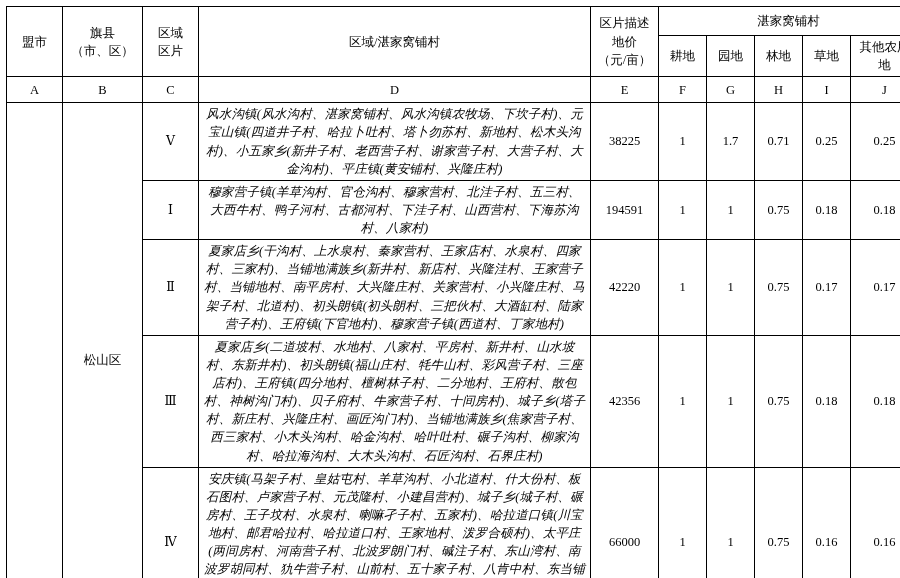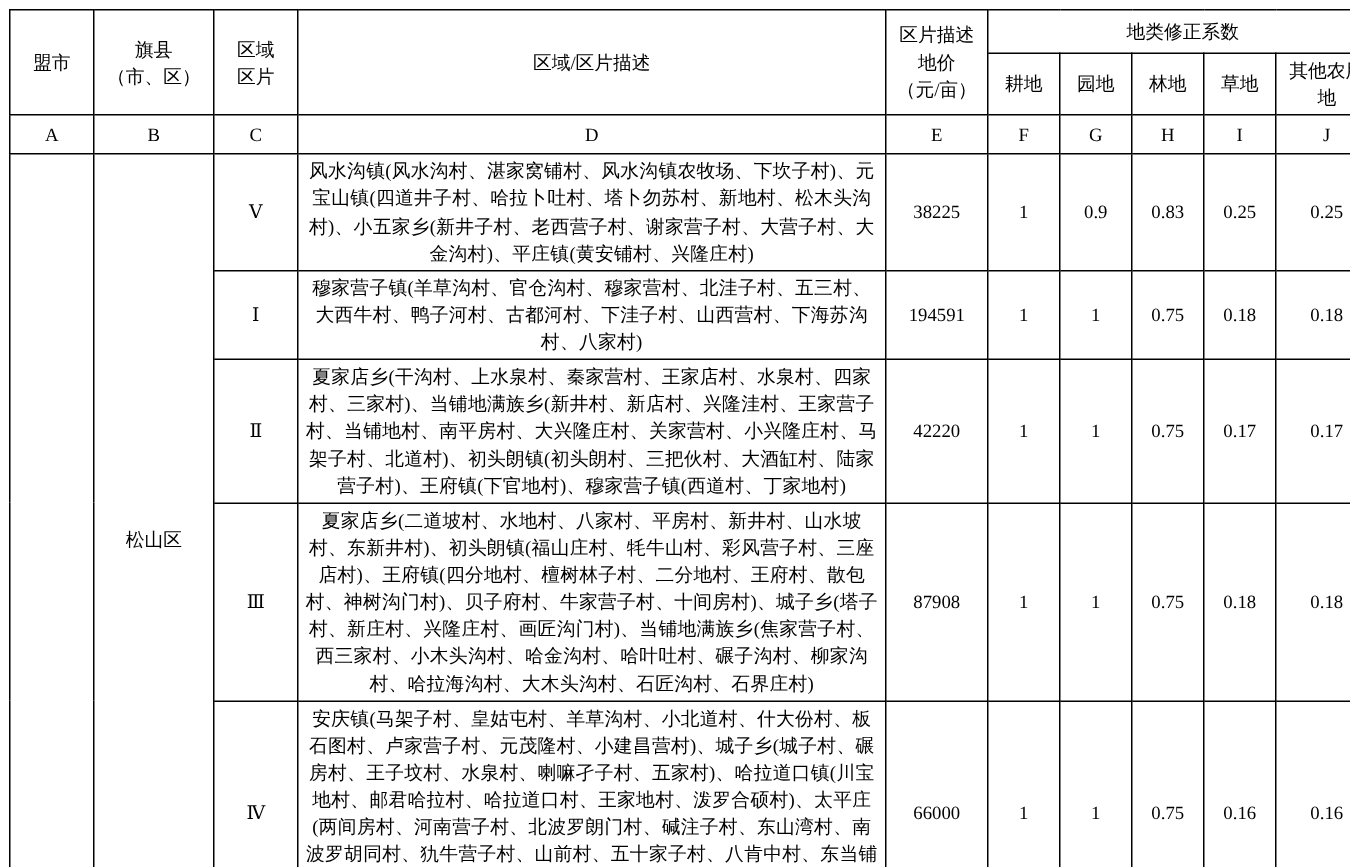--- a/index.html
+++ b/index.html
@@ -44,20 +44,21 @@
   .colcode {
     font-size: 13px;
     height: 26px;
   }
   td.desc {
     text-align: left;
     padding: 5px 6px;
     line-height: 1.62;
     font-size: 12.5px;
     letter-spacing: 0.2px;
+    font-style: italic;
   }
   td.region-name {
     font-size: 13.5px;
   }
   td.sector {
     font-size: 13px;
   }
   td.price {
     font-size: 13px;
   }
@@ -93,29 +94,29 @@
         </td>
         <td class="hdr-cell two-line" rowspan="2">
           <div>旗县</div>
           <div>（市、区）</div>
         </td>
         <td class="hdr-cell two-line" rowspan="2">
           <div>区域</div>
           <div>区片</div>
         </td>
         <td class="hdr-cell" rowspan="2">
-          <div>区域/区片描述</div>
+          <div>区域/湛家窝铺村</div>
         </td>
         <td class="hdr-cell two-line" rowspan="2">
           <div>区片描述</div>
           <div>地价</div>
           <div>（元/亩）</div>
         </td>
         <td class="hdr-group" colspan="5">
-          <span>地类修正系数</span>
+          <span>湛家窝铺村</span>
         </td>
       </tr>
       <tr class="hdr-row2">
         <td class="hdr-cell"><span>耕地</span></td>
         <td class="hdr-cell"><span>园地</span></td>
         <td class="hdr-cell"><span>林地</span></td>
         <td class="hdr-cell"><span>草地</span></td>
         <td class="hdr-cell"><span>其他农用地</span></td>
       </tr>
       <tr class="colcode">
@@ -131,22 +132,22 @@
         <td>J</td>
       </tr>
 
       <tr>
         <td class="empty-col-a" rowspan="5"></td>
         <td class="region-name" rowspan="5">松山区</td>
         <td class="sector">Ⅴ</td>
         <td class="desc">风水沟镇(风水沟村、湛家窝铺村、风水沟镇农牧场、下坎子村)、元宝山镇(四道井子村、哈拉卜吐村、塔卜勿苏村、新地村、松木头沟村)、小五家乡(新井子村、老西营子村、谢家营子村、大营子村、大金沟村)、平庄镇(黄安铺村、兴隆庄村)</td>
         <td class="price">38225</td>
         <td class="coef">1</td>
-        <td class="coef">0.9</td>
-        <td class="coef">0.83</td>
+        <td class="coef">1.7</td>
+        <td class="coef">0.71</td>
         <td class="coef">0.25</td>
         <td class="coef">0.25</td>
       </tr>
 
       <tr>
         <td class="sector">Ⅰ</td>
         <td class="desc">穆家营子镇(羊草沟村、官仓沟村、穆家营村、北洼子村、五三村、大西牛村、鸭子河村、古都河村、下洼子村、山西营村、下海苏沟村、八家村)</td>
         <td class="price">194591</td>
         <td class="coef">1</td>
         <td class="coef">1</td>
@@ -162,21 +163,21 @@
         <td class="coef">1</td>
         <td class="coef">1</td>
         <td class="coef">0.75</td>
         <td class="coef">0.17</td>
         <td class="coef">0.17</td>
       </tr>
 
       <tr>
         <td class="sector">Ⅲ</td>
         <td class="desc">夏家店乡(二道坡村、水地村、八家村、平房村、新井村、山水坡村、东新井村)、初头朗镇(福山庄村、牦牛山村、彩风营子村、三座店村)、王府镇(四分地村、檀树林子村、二分地村、王府村、散包村、神树沟门村)、贝子府村、牛家营子村、十间房村)、城子乡(塔子村、新庄村、兴隆庄村、画匠沟门村)、当铺地满族乡(焦家营子村、西三家村、小木头沟村、哈金沟村、哈叶吐村、碾子沟村、柳家沟村、哈拉海沟村、大木头沟村、石匠沟村、石界庄村)</td>
-        <td class="price">87908</td>
+        <td class="price">42356</td>
         <td class="coef">1</td>
         <td class="coef">1</td>
         <td class="coef">0.75</td>
         <td class="coef">0.18</td>
         <td class="coef">0.18</td>
       </tr>
 
       <tr>
         <td class="sector">Ⅳ</td>
         <td class="desc">安庆镇(马架子村、皇姑屯村、羊草沟村、小北道村、什大份村、板石图村、卢家营子村、元茂隆村、小建昌营村)、城子乡(城子村、碾房村、王子坟村、水泉村、喇嘛孑子村、五家村)、哈拉道口镇(川宝地村、邮君哈拉村、哈拉道口村、王家地村、泼罗合硕村)、太平庄(两间房村、河南营子村、北波罗朗门村、碱注子村、东山湾村、南波罗胡同村、犰牛营子村、山前村、五十家子村、八肯中村、东当铺地村、酱坊地村、八台营子村、太平地村、六分地村、三分地村、杨树林村、四分地村)</td>

